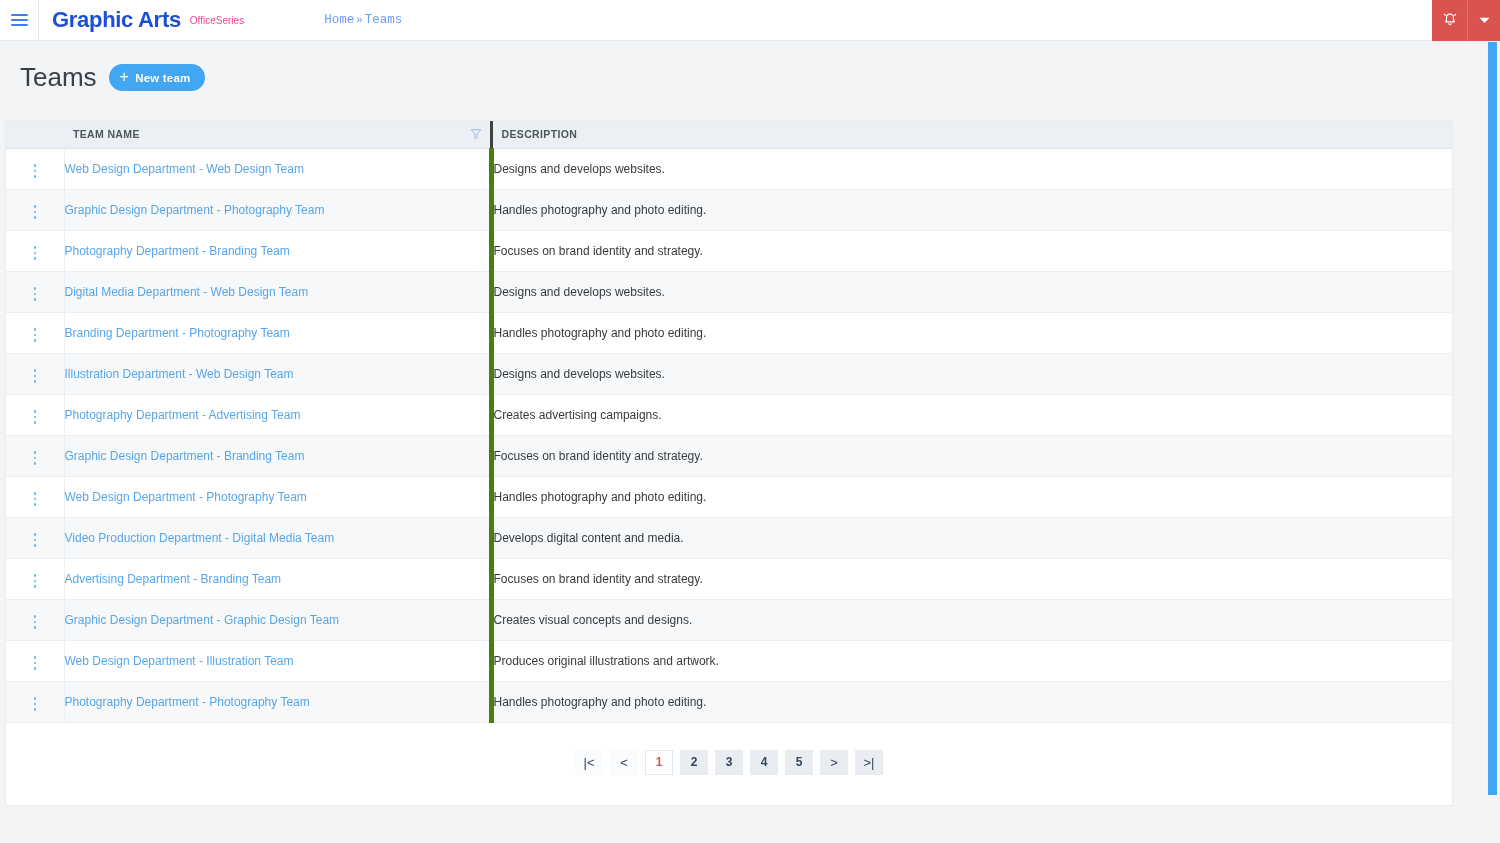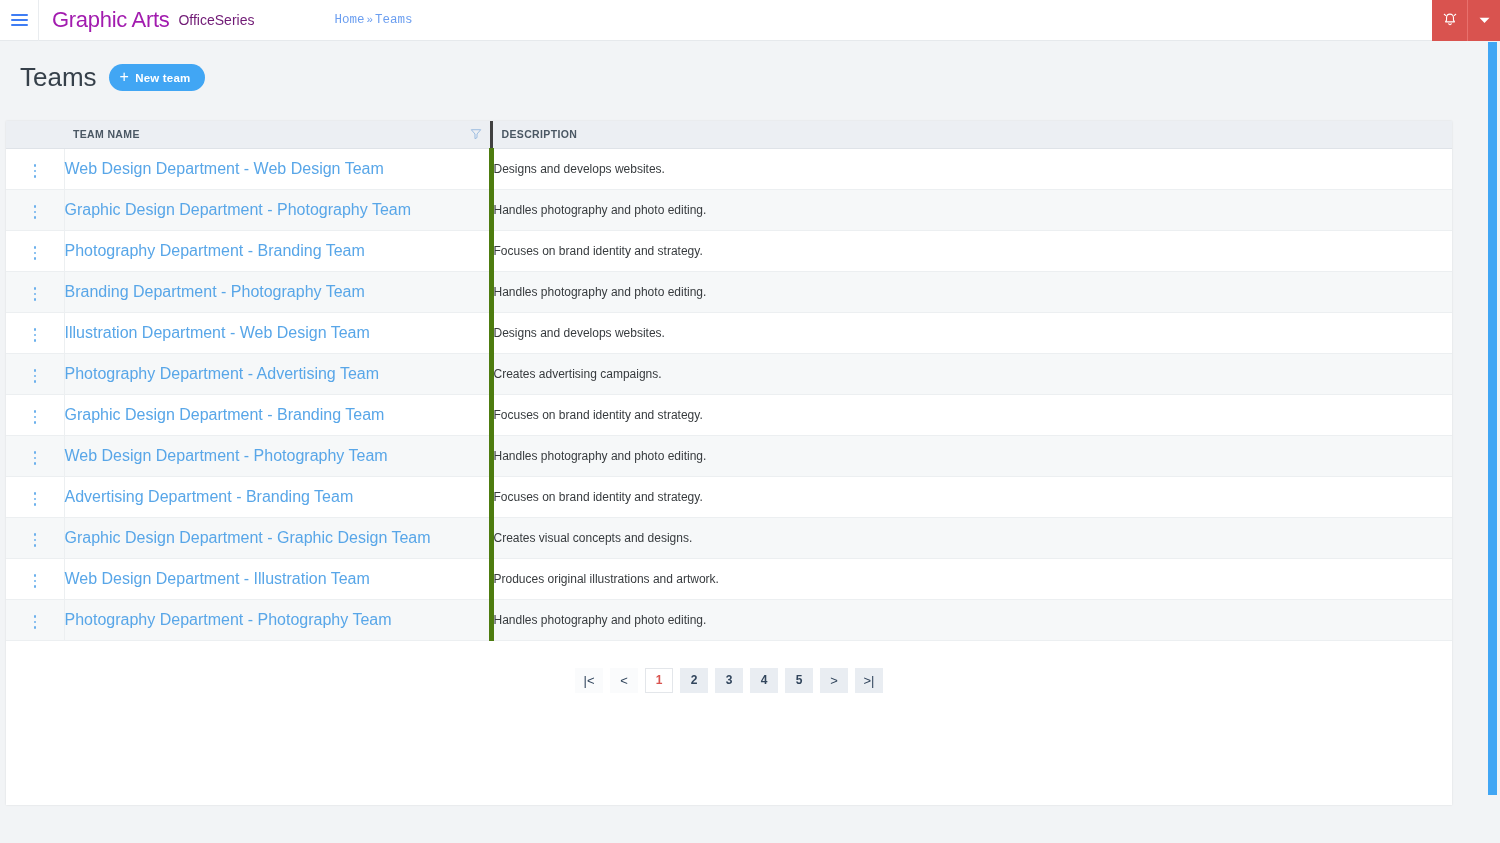--- a/index.html
+++ b/index.html
@@ -20,25 +20,25 @@
     display: flex; align-items: center;
   }
   .hamburger {
     width: 38px; height: 41px;
     display: flex; flex-direction: column; align-items: center; justify-content: center;
     gap: 3px; cursor: pointer;
   }
   .hamburger span { display: block; width: 17px; height: 2px; background: #3f7df4; border-radius: 1px; }
   .nav-divider { width: 1px; height: 41px; background: #e9ecef; }
   .brand {
-    font-size: 22px; font-weight: normal; color: #a21caf;
+    font-size: 22px; font-weight: bold; color: #1d4ed8;
     margin-left: 13px; letter-spacing: -0.3px; white-space: nowrap;
   }
   .brand-sub {
-    font-size: 14px; color: #701a75; margin-left: 9px; white-space: nowrap;
+    font-size: 10px; color: #ec4899; margin-left: 9px; white-space: nowrap;
   }
   .breadcrumb {
     margin-left: 80px; font-size: 12.5px; white-space: nowrap; color: #7aa3f0; font-family: Liberation Mono, monospace;
   }
   .breadcrumb a { color: #6b9ef0; text-decoration: none; }
   .breadcrumb .sep { color: #6b9ef0; margin: 0 2px; font-size: 11px; }
   .nav-right { margin-left: auto; display: flex; height: 41px; align-items: stretch; }
   .nav-btn {
     background: #d9534f; width: 36px;
     display: flex; align-items: center; justify-content: center;
@@ -89,21 +89,21 @@
   table.grid tbody td {
     height: 41px; font-size: 12px; color: #373b3e;
     border-bottom: 1px solid #eceff1; padding: 0;
     vertical-align: middle;
   }
   tbody tr:nth-child(even) { background: #f6f8f9; }
   tbody tr:nth-child(odd) { background: #ffffff; }
   td.c-menu { text-align: center; border-right: 1px solid #eceff1; }
   td.c-name { padding-left: 9px; }
   td.c-desc { padding-left: 9px; border-left: 5px solid #4d7c0f; }
-  .team-link { color: #58a6e8; text-decoration: none; font-size: 16px; cursor: pointer; }
+  .team-link { color: #58a6e8; text-decoration: none; font-size: 12px; cursor: pointer; }
   .kebab {
     display: inline-flex; flex-direction: column; gap: 3px; align-items: center;
     cursor: pointer; padding: 4px 8px;
   }
   .kebab i { display: block; width: 2.5px; height: 2.5px; border-radius: 50%; background: #6bb0ec; }
 
   
   .pager {
     height: 79px; display: flex; align-items: center; justify-content: center;
     gap: 7px; background: #fff;
@@ -213,20 +213,29 @@
             </span></td>
           <td class="c-name"><a class="team-link" href="#">Photography Department - Branding Team</a></td>
           <td class="c-desc"><span>Focuses on brand identity and strategy.</span></td>
         </tr>
         <tr>
           <td class="c-menu"><span class="kebab">
               <i></i>
               <i></i>
               <i></i>
             </span></td>
+          <td class="c-name"><a class="team-link" href="#">Digital Media Department - Web Design Team</a></td>
+          <td class="c-desc"><span>Designs and develops websites.</span></td>
+        </tr>
+        <tr>
+          <td class="c-menu"><span class="kebab">
+              <i></i>
+              <i></i>
+              <i></i>
+            </span></td>
           <td class="c-name"><a class="team-link" href="#">Branding Department - Photography Team</a></td>
           <td class="c-desc"><span>Handles photography and photo editing.</span></td>
         </tr>
         <tr>
           <td class="c-menu"><span class="kebab">
               <i></i>
               <i></i>
               <i></i>
             </span></td>
           <td class="c-name"><a class="team-link" href="#">Illustration Department - Web Design Team</a></td>
@@ -251,20 +260,29 @@
           <td class="c-desc"><span>Focuses on brand identity and strategy.</span></td>
         </tr>
         <tr>
           <td class="c-menu"><span class="kebab">
               <i></i>
               <i></i>
               <i></i>
             </span></td>
           <td class="c-name"><a class="team-link" href="#">Web Design Department - Photography Team</a></td>
           <td class="c-desc"><span>Handles photography and photo editing.</span></td>
+        </tr>
+        <tr>
+          <td class="c-menu"><span class="kebab">
+              <i></i>
+              <i></i>
+              <i></i>
+            </span></td>
+          <td class="c-name"><a class="team-link" href="#">Video Production Department - Digital Media Team</a></td>
+          <td class="c-desc"><span>Develops digital content and media.</span></td>
         </tr>
         <tr>
           <td class="c-menu"><span class="kebab">
               <i></i>
               <i></i>
               <i></i>
             </span></td>
           <td class="c-name"><a class="team-link" href="#">Advertising Department - Branding Team</a></td>
           <td class="c-desc"><span>Focuses on brand identity and strategy.</span></td>
         </tr>

